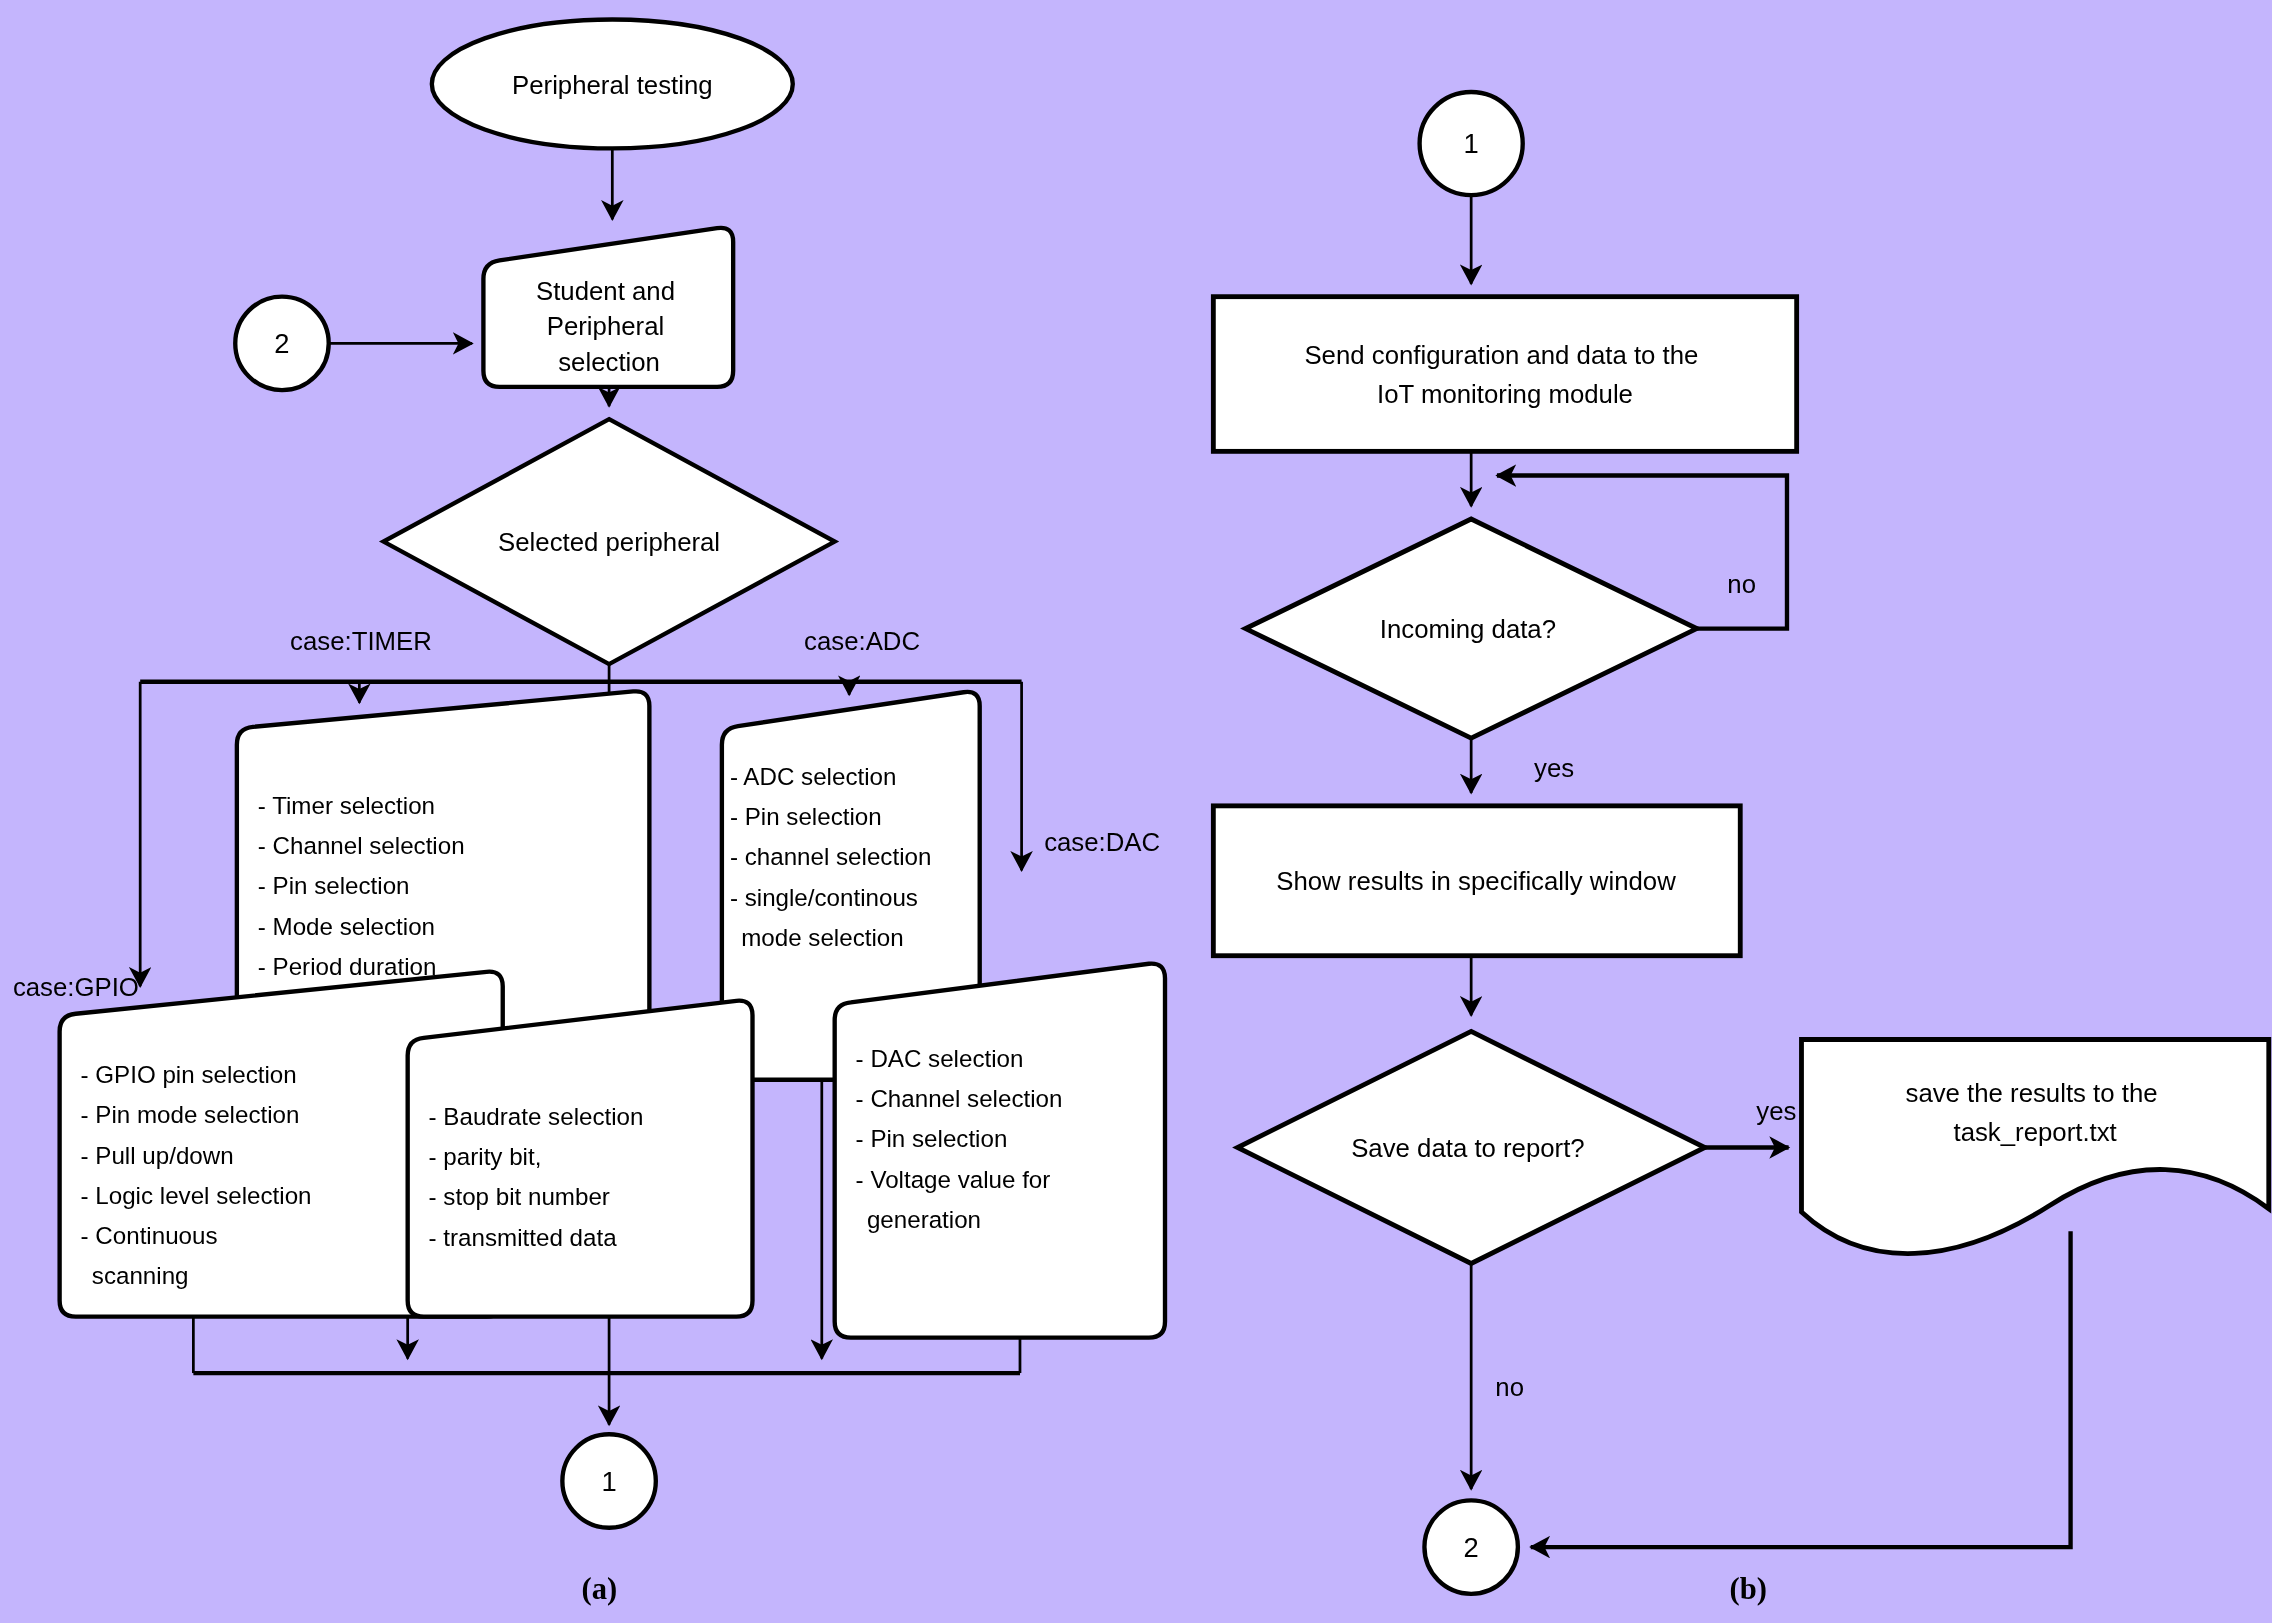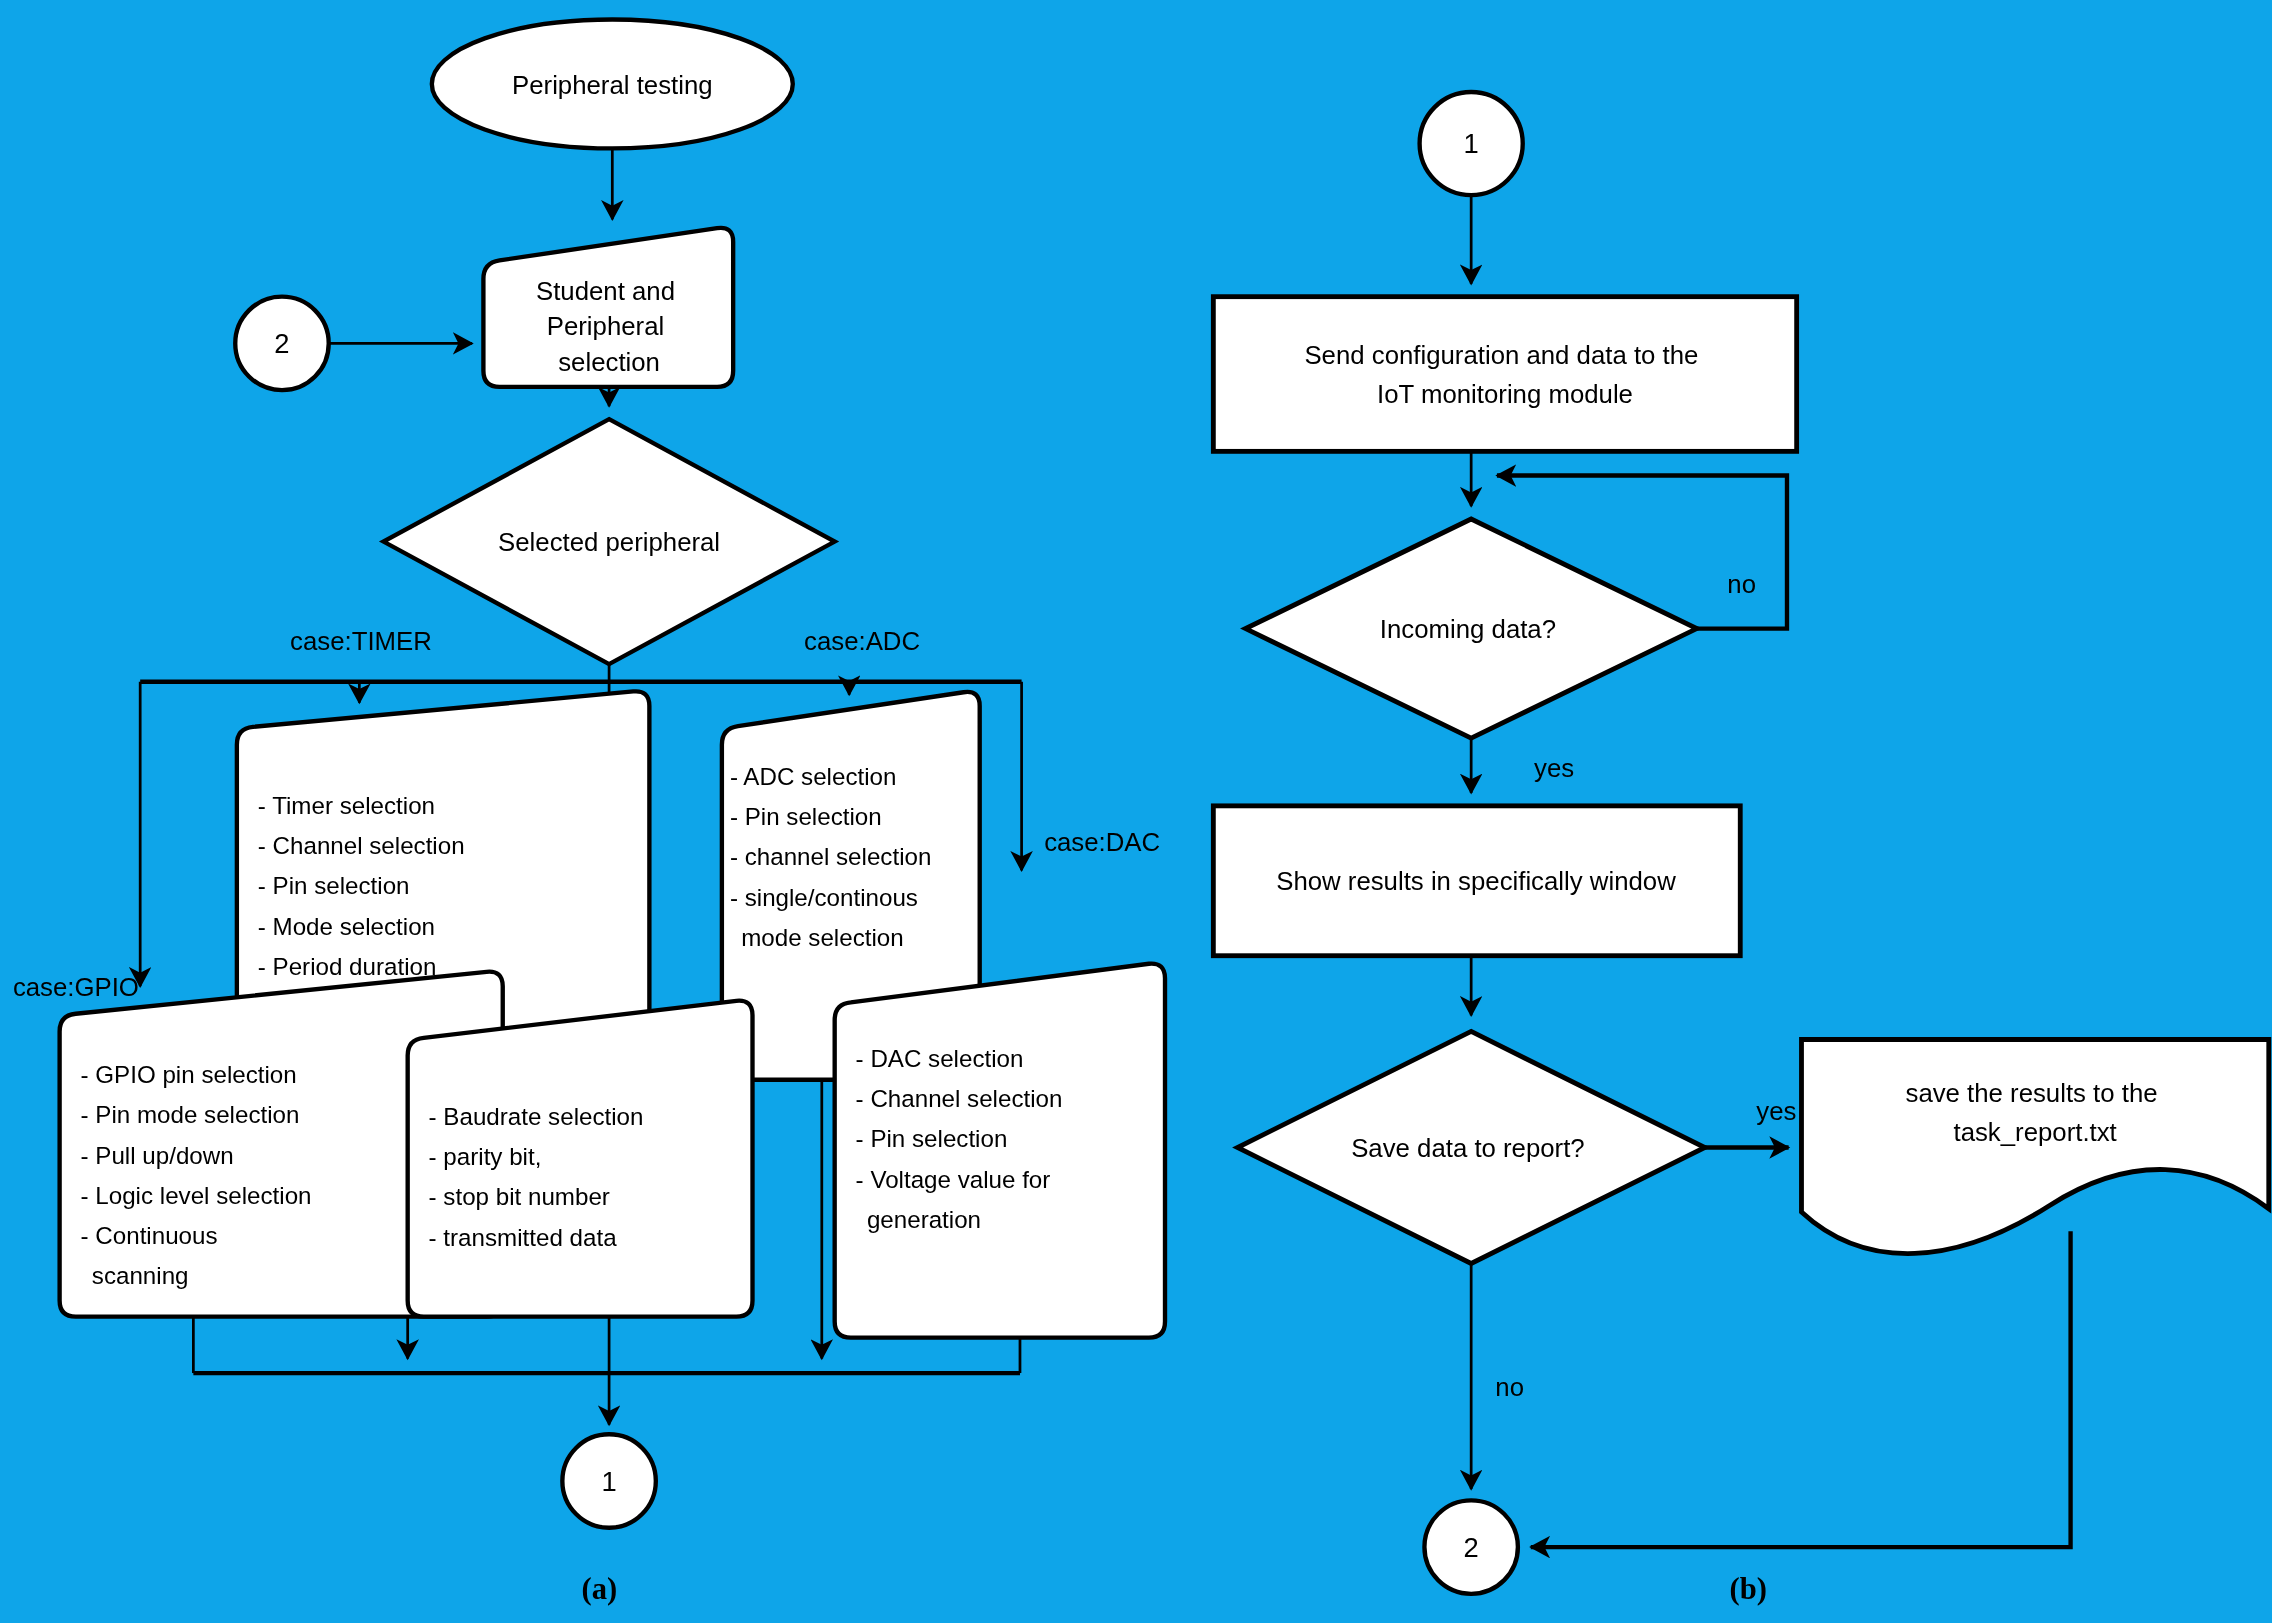--- a/index.html
+++ b/index.html
@@ -8,21 +8,21 @@
     background: #ffffff;
     width: 100%;
     height: 100%;
   }
   .canvas-wrap {
     width: 100vw;
     height: 100vh;
     display: flex;
     align-items: center;
     justify-content: center;
-    background: #0ea5e9;
+    background: #c4b5fd;
     text-decoration: underline;
   }
   svg {
     width: 100%;
     height: 100%;
     display: block;
     font-family: "Liberation Sans", sans-serif;
   }
   .shape {
     fill: #ffffff;

